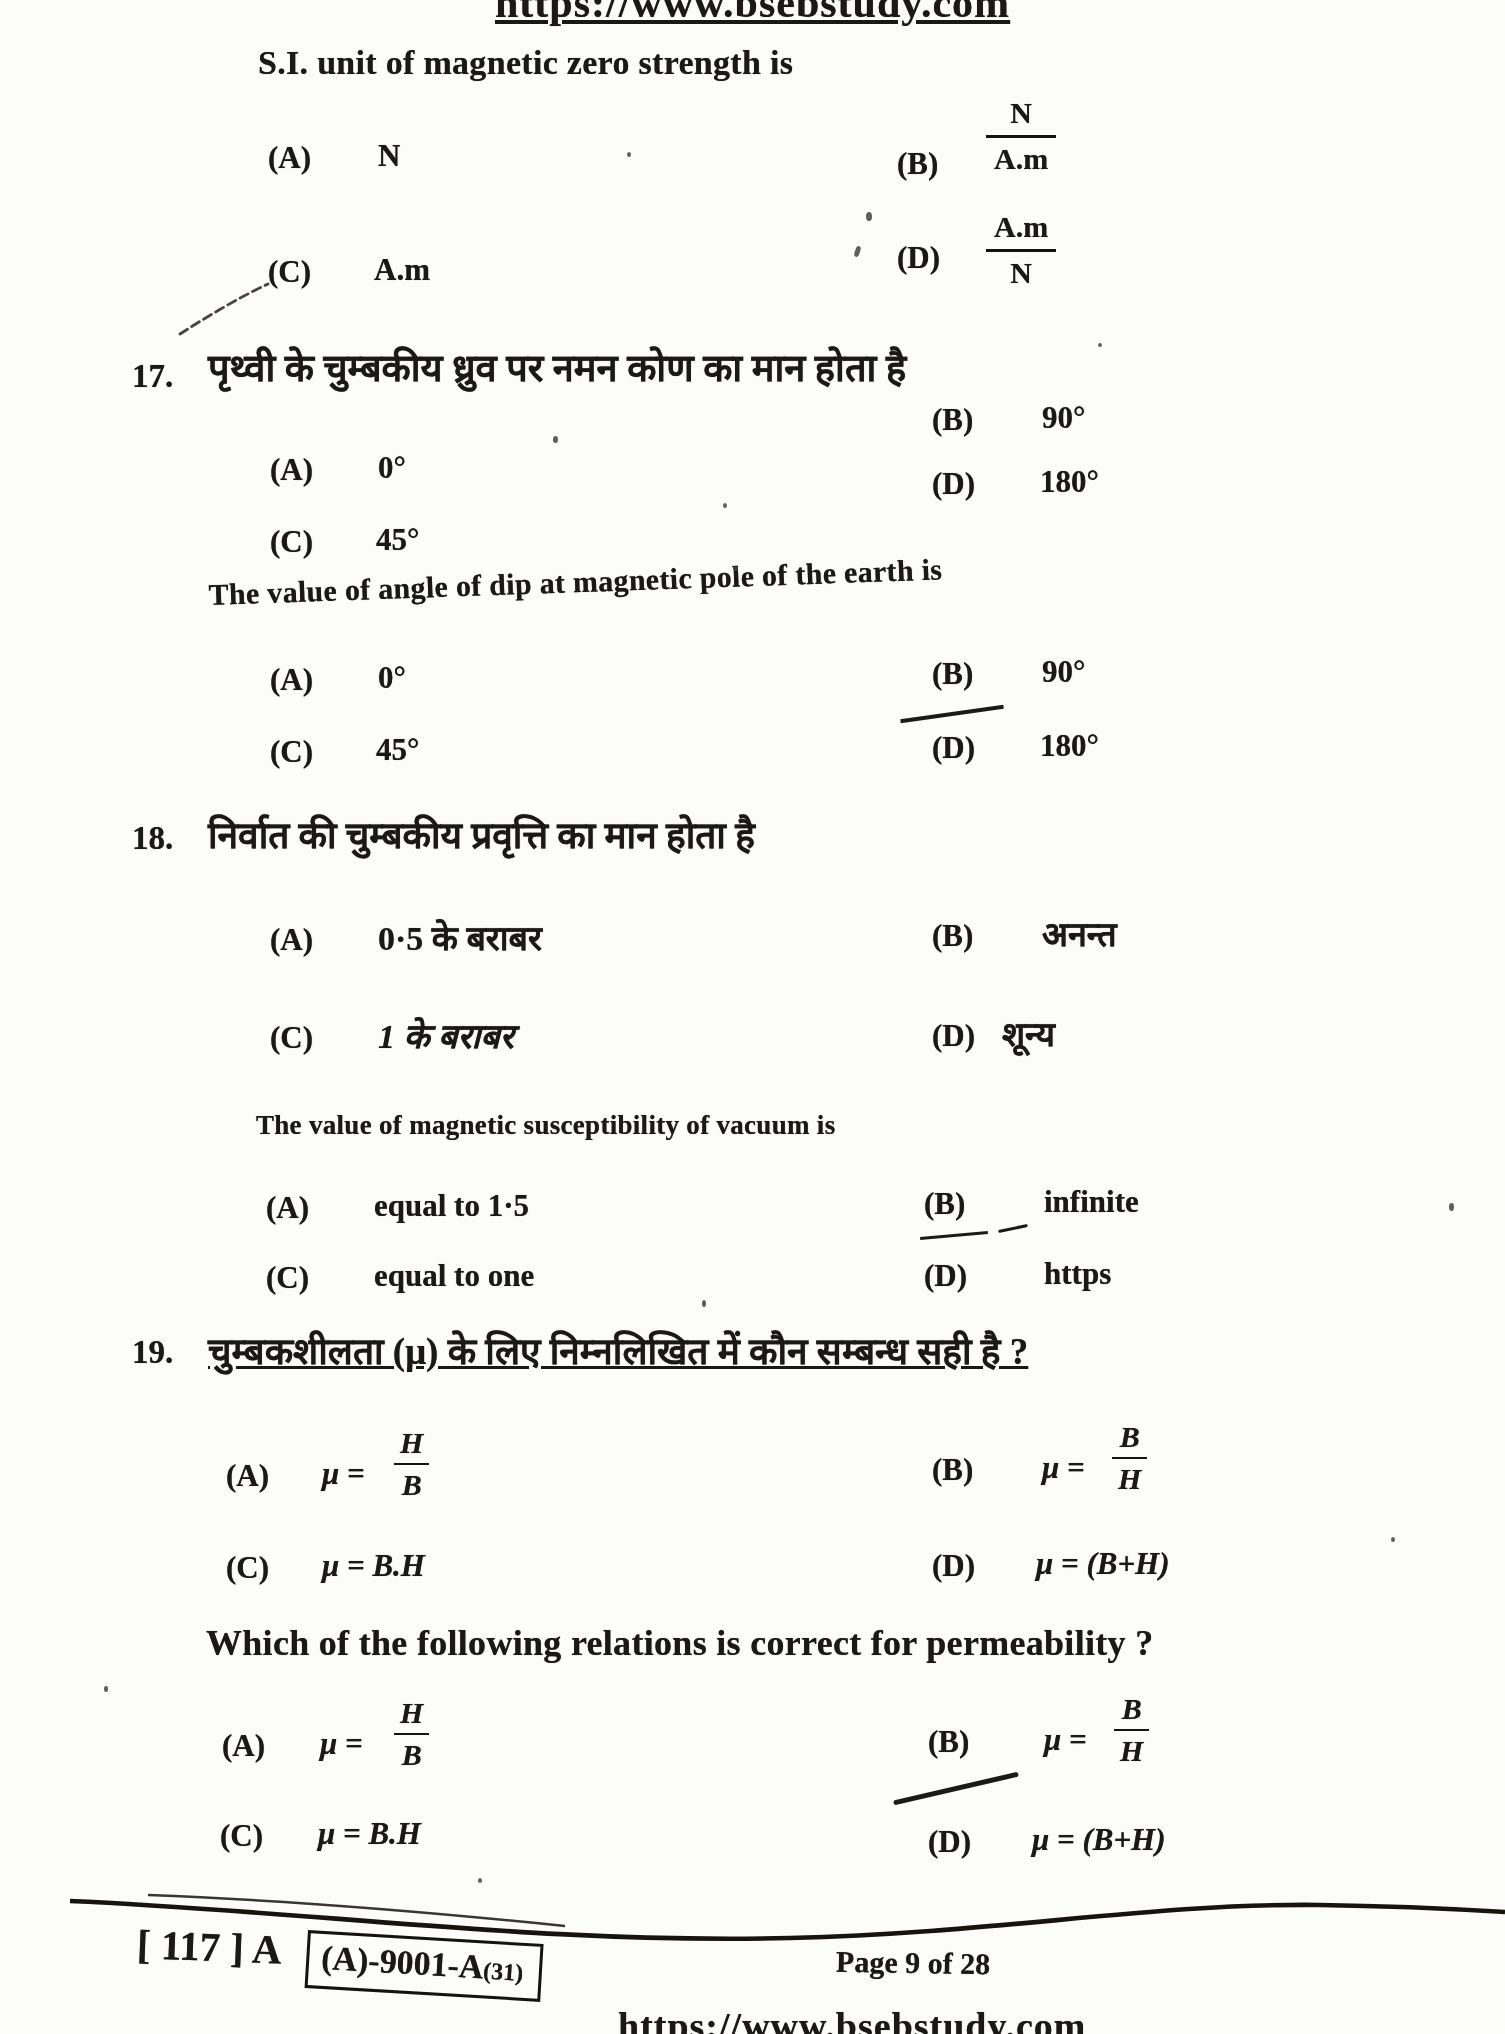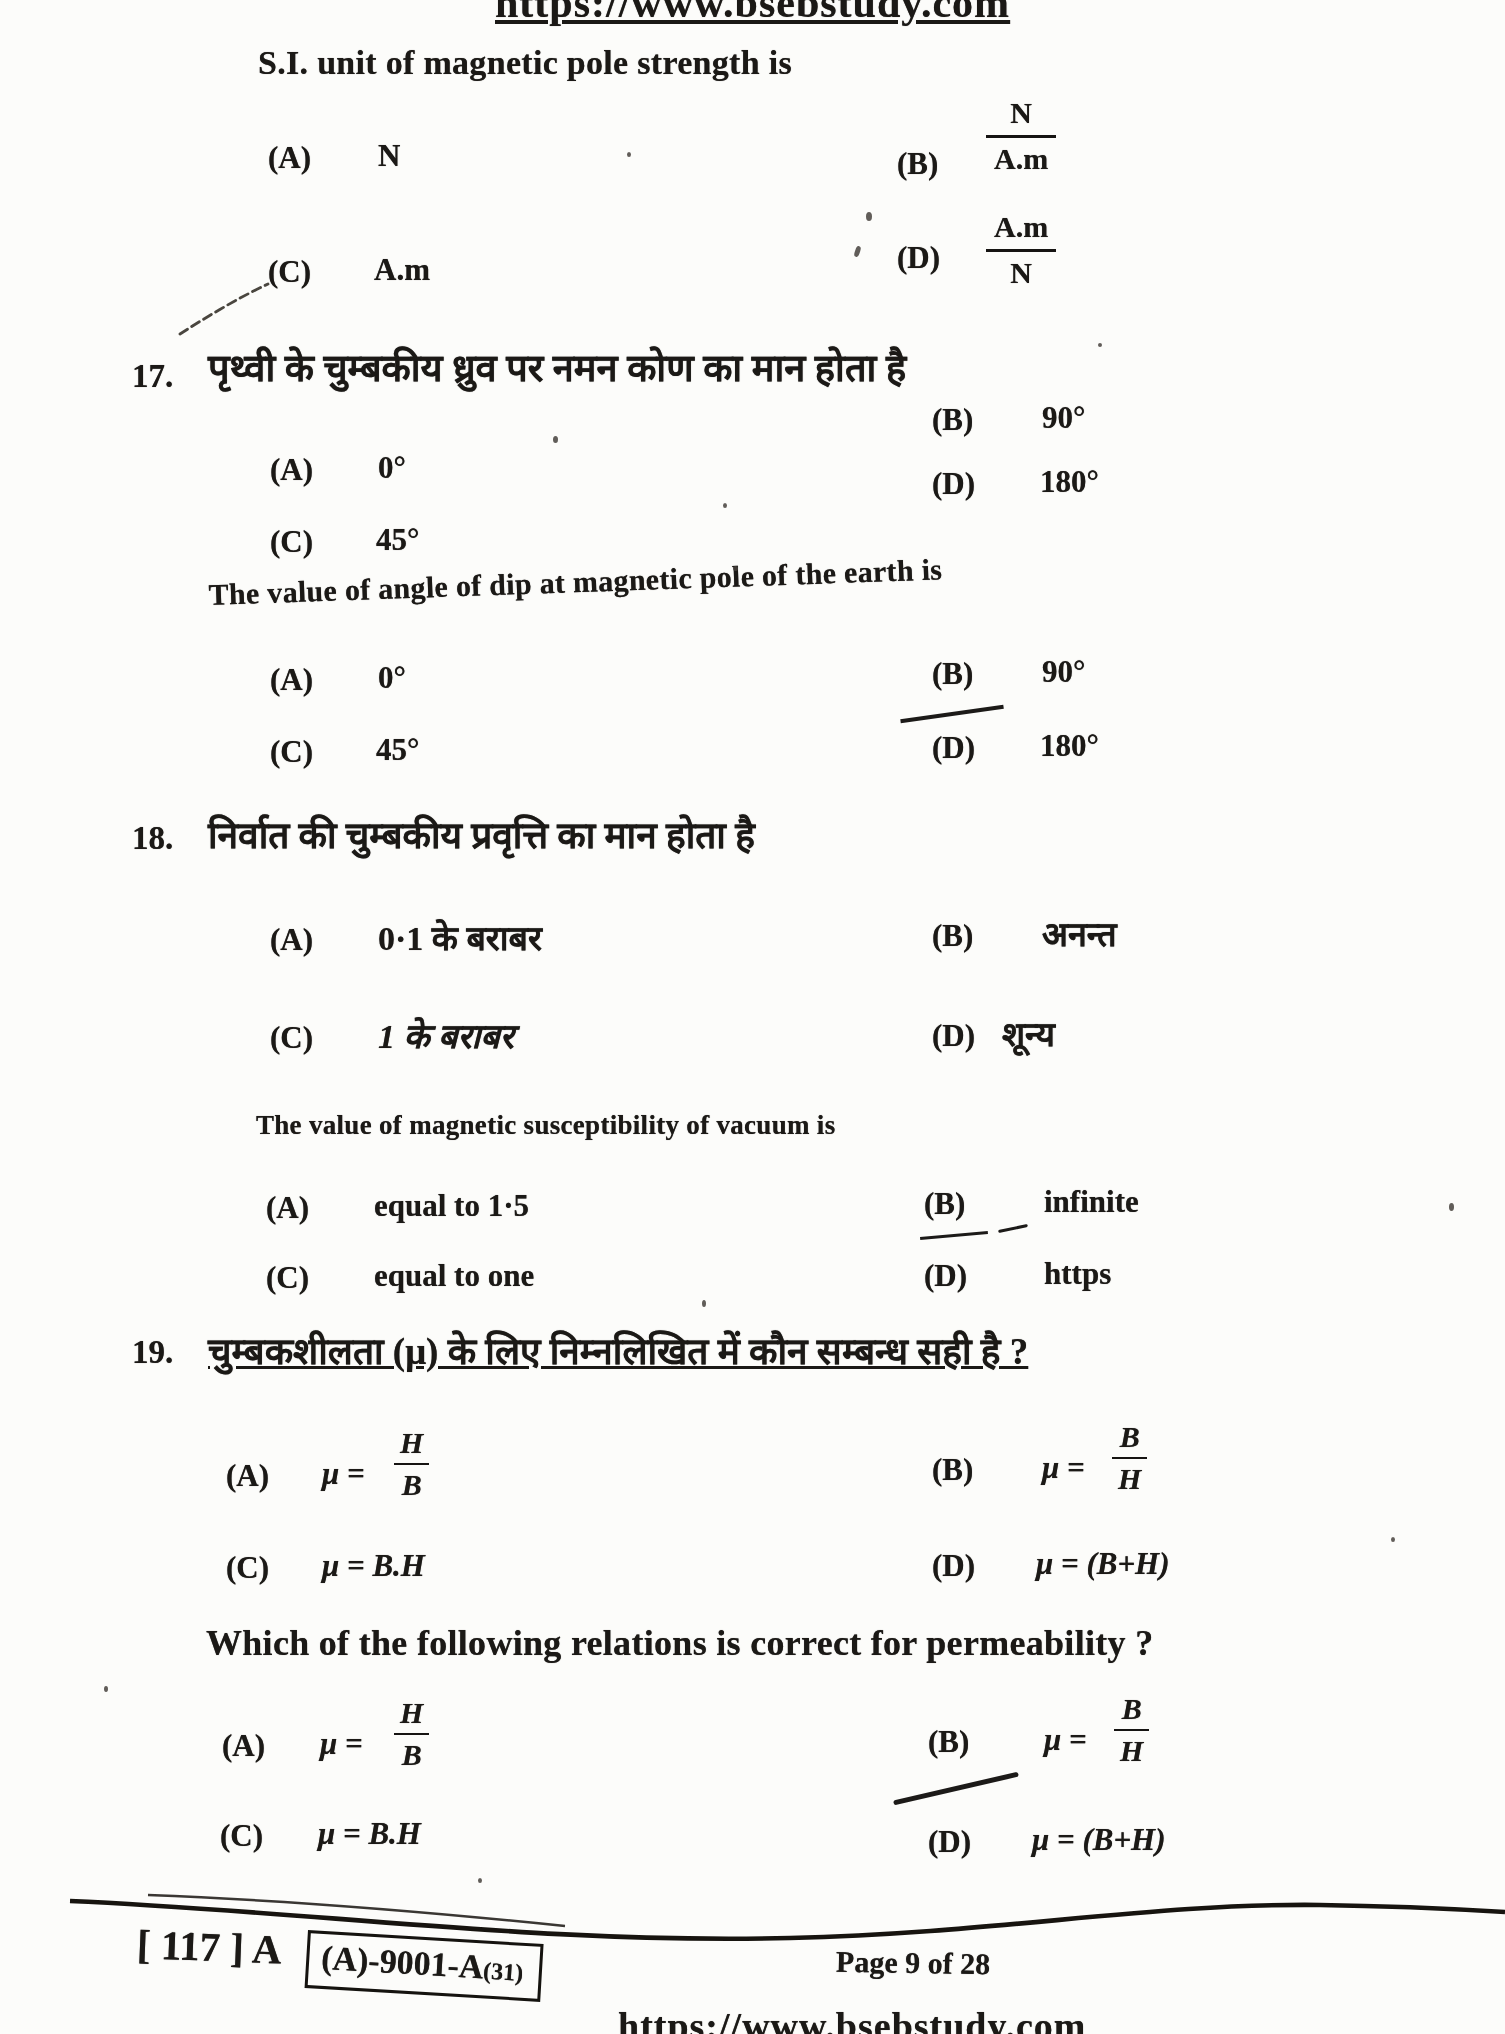--- a/index.html
+++ b/index.html
@@ -37,21 +37,21 @@
   svg.overlay{position:absolute;left:0;top:0;pointer-events:none;}
 </style>
 </head>
 <body>
 
 <div class="page">
 
   <div class="abs url ink" style="left:495px;top:-21px;font-size:42px;">https://www.bsebstudy.com</div>
 
   <div>
-    <div class="abs stem ink" style="left:258px;top:44px;font-size:34px;">S.I. unit of magnetic pole strength is</div>
+    <div class="abs stem ink" style="left:258px;top:44px;font-size:34px;">S.I. unit of magnetic zero strength is</div>
 
     <span class="abs lbl ink" style="left:268px;top:140px;font-size:31px;">(A)</span>
     <span class="abs val ink" style="left:378px;top:138px;font-size:31px;">N</span>
 
     <span class="abs lbl ink" style="left:897px;top:146px;font-size:31px;">(B)</span>
     <div class="frac ink" style="left:986px;top:96px;font-size:30px;">
       <span class="num">N</span>
       <span class="den">A.m</span>
     </div>
 
@@ -89,21 +89,21 @@
     <span class="abs val ink" style="left:376px;top:732px;font-size:31px;">45°</span>
     <span class="abs lbl ink" style="left:932px;top:730px;font-size:31px;">(D)</span>
     <span class="abs val ink" style="left:1040px;top:728px;font-size:31px;">180°</span>
   </div>
 
   <div>
     <span class="abs qnum ink" style="left:132px;top:820px;font-size:33px;">18.</span>
     <div class="abs hi ink" style="left:208px;top:808px;font-size:37px;">निर्वात की चुम्बकीय प्रवृत्ति का मान होता है</div>
 
     <span class="abs lbl ink" style="left:270px;top:922px;font-size:31px;">(A)</span>
-    <span class="abs val hi ink" style="left:378px;top:914px;font-size:34px;">0·1 के बराबर</span>
+    <span class="abs val hi ink" style="left:378px;top:914px;font-size:34px;">0·5 के बराबर</span>
     <span class="abs lbl ink" style="left:932px;top:918px;font-size:31px;">(B)</span>
     <span class="abs val hi ink" style="left:1042px;top:910px;font-size:34px;">अनन्त</span>
     <span class="abs lbl ink" style="left:270px;top:1020px;font-size:31px;">(C)</span>
     <span class="abs val hi ink" style="left:378px;top:1012px;font-size:34px;font-style:italic;">1 के बराबर</span>
     <span class="abs lbl ink" style="left:932px;top:1018px;font-size:31px;">(D)</span>
     <span class="abs val hi ink" style="left:1002px;top:1010px;font-size:34px;">शून्य</span>
 
     <div class="abs stem ink" style="left:256px;top:1110px;font-size:27px;">The value of magnetic susceptibility of vacuum is</div>
 
     <span class="abs lbl ink" style="left:266px;top:1190px;font-size:31px;">(A)</span>

